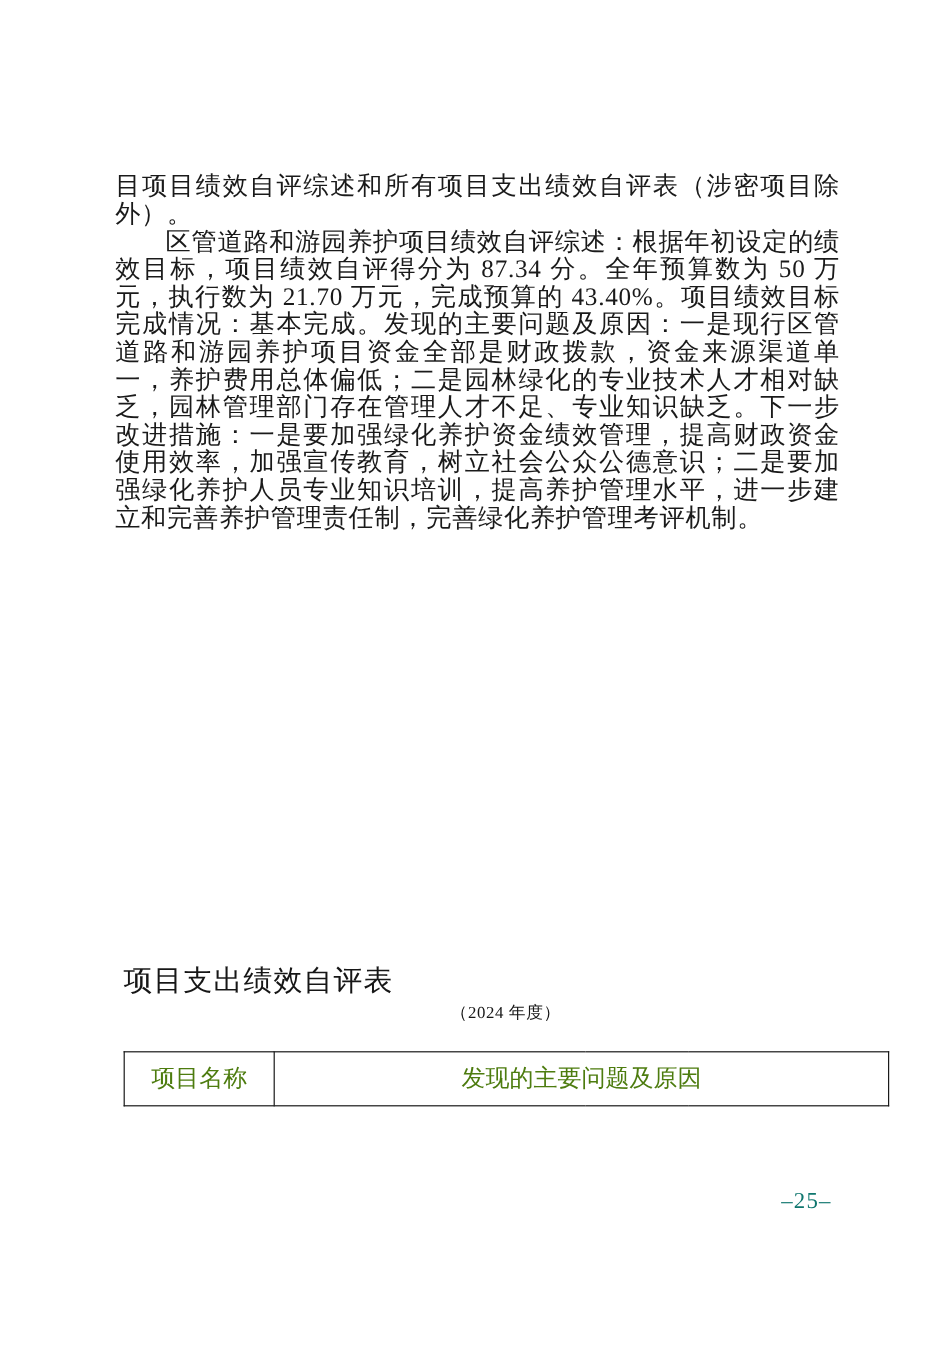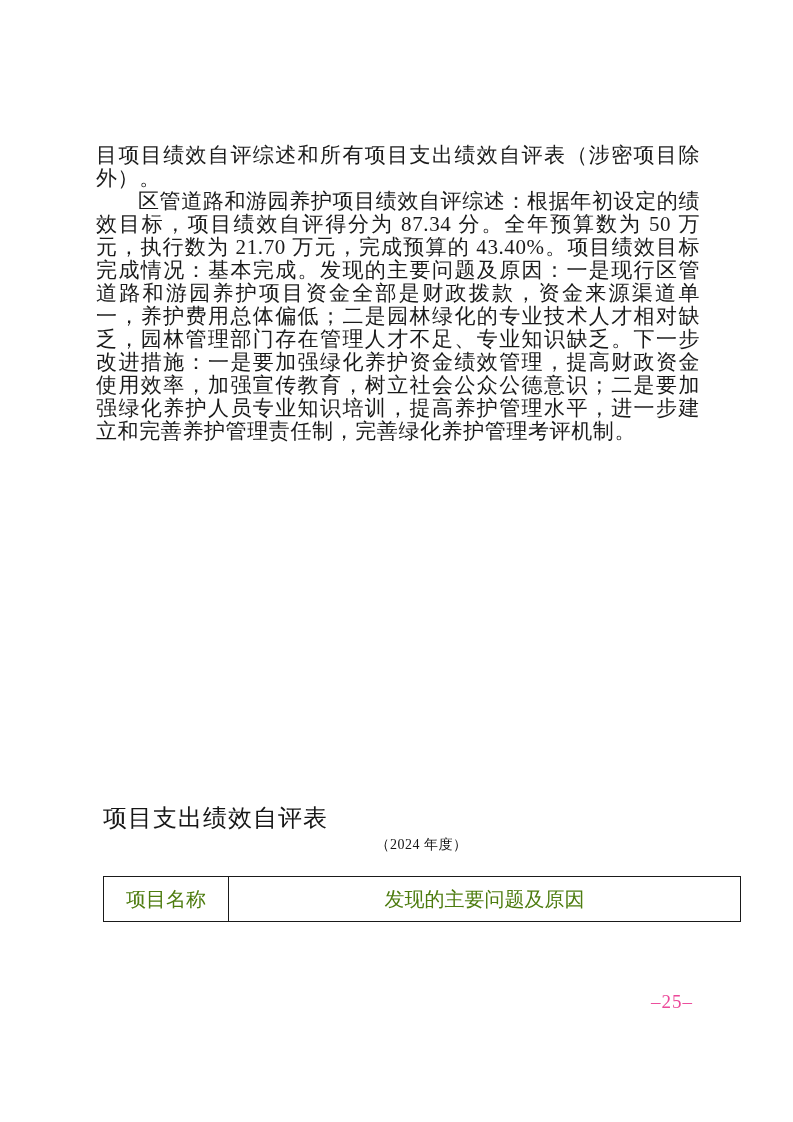--- a/index.html
+++ b/index.html
@@ -73,21 +73,21 @@
   .col-label2 { width: 86px; }
   .col-value2 { width: 167px; }
   .page-number {
     position: absolute;
     left: 96px;
     top: 991px;
     width: 597px;
     text-align: right;
     font-size: 19px;
     letter-spacing: 1px;
-    color: #ec4899;
+    color: #0f766e;
   }
 </style>
 </head>
 <body>
 
 <div class="page">
 
   <div class="body-text">
     <p>目项目绩效自评综述和所有项目支出绩效自评表（涉密项目除外）。</p>
     <p class="indent">区管道路和游园养护项目绩效自评综述：根据年初设定的绩效目标，项目绩效自评得分为 87.34 分。全年预算数为 50 万元，执行数为 21.70 万元，完成预算的 43.40%。项目绩效目标完成情况：基本完成。发现的主要问题及原因：一是现行区管道路和游园养护项目资金全部是财政拨款，资金来源渠道单一，养护费用总体偏低；二是园林绿化的专业技术人才相对缺乏，园林管理部门存在管理人才不足、专业知识缺乏。下一步改进措施：一是要加强绿化养护资金绩效管理，提高财政资金使用效率，加强宣传教育，树立社会公众公德意识；二是要加强绿化养护人员专业知识培训，提高养护管理水平，进一步建立和完善养护管理责任制，完善绿化养护管理考评机制。</p>

